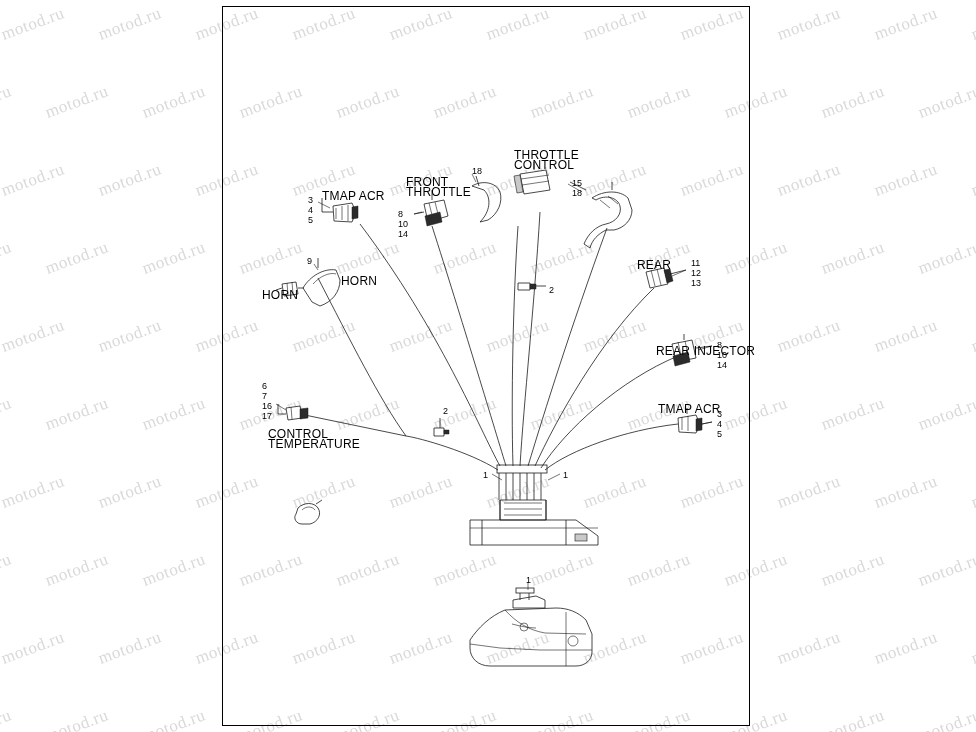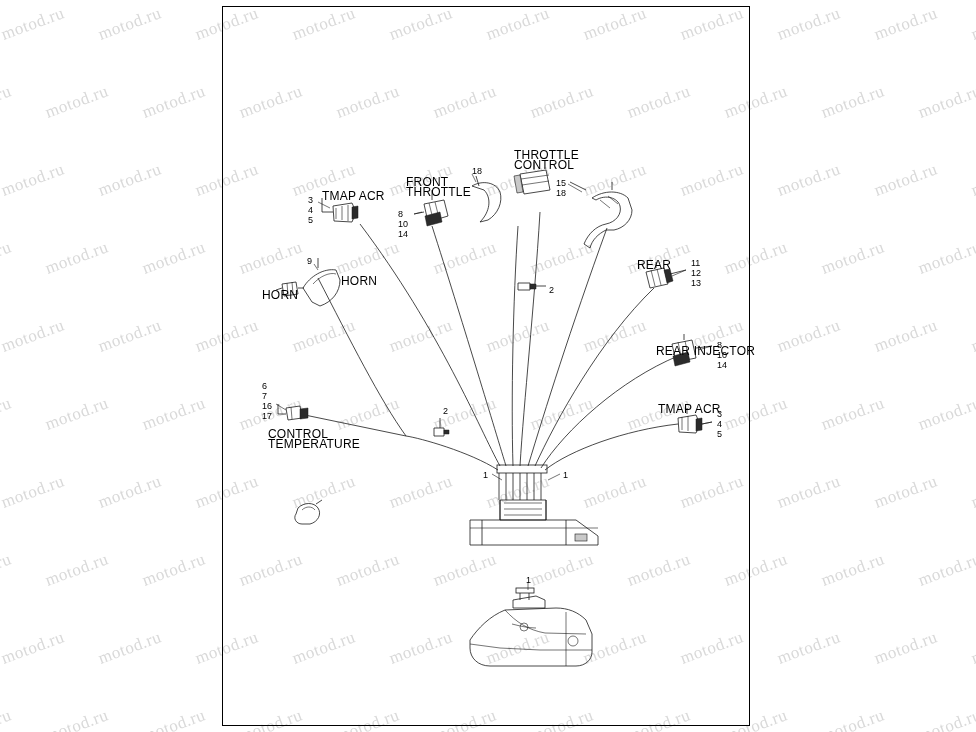--- a/index.html
+++ b/index.html
@@ -386,21 +386,21 @@
       <div class="lbl" style="left: 268px; top: 429px;">CONTROL
 TEMPERATURE</div>
     </div>
   <div id="callouts">
       <div class="num" style="left: 308px; top: 195px;">3
 4
 5</div>
       <div class="num" style="left: 398px; top: 209px;">8
 10
 14</div>
-      <div class="num" style="left: 556px; top: 178px;">15
+      <div class="num" style="left: 572px; top: 178px;">15
 18</div>
       <div class="num" style="left: 472px; top: 166px;">18</div>
       <div class="num" style="left: 691px; top: 258px;">11
 12
 13</div>
       <div class="num" style="left: 717px; top: 340px;">8
 10
 14</div>
       <div class="num" style="left: 717px; top: 409px;">3
 4

